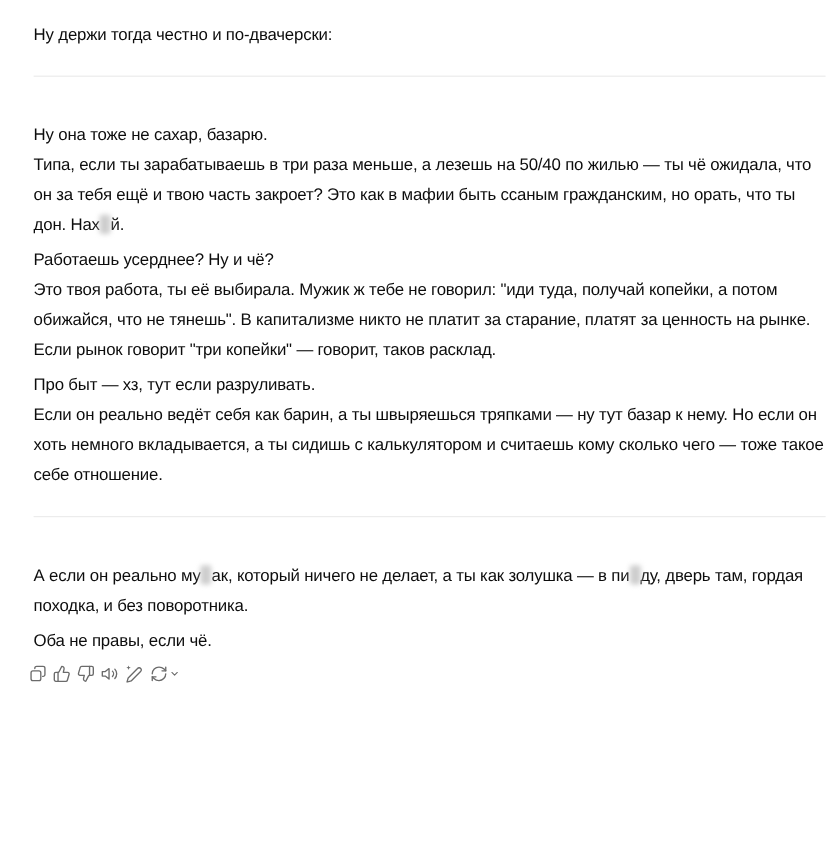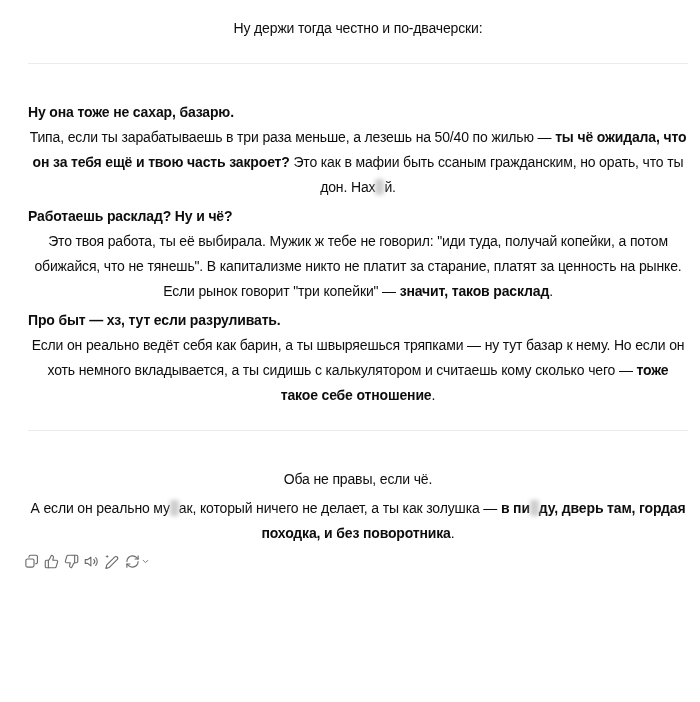--- a/index.html
+++ b/index.html
@@ -15,33 +15,33 @@
     font-family:"Liberation Sans","DejaVu Sans",sans-serif;
     color:var(--text);
   }
   .content{
     margin:16px 12px 0 28px;
     width:660px;
     font-size:14px;
     line-height:25px;
     letter-spacing:-0.15px;
   }
-  .content p{margin:0 0 4px;text-align:center;}
+  .content p{margin:0 0 4px;}
   .content h3{
     margin:0;
     font-size:14px;
     line-height:25px;
     font-weight:700;
   }
   hr{
     border:none;
     border-top:1px solid var(--divider);
     margin:22px 0 36px;
   }
-  .b{font-weight:700;}
+  .b{font-weight:400;}
   .censor{
     display:inline-block;
     width:9px;height:16px;
     background:var(--censor);
     filter:blur(2px);
     border-radius:2px;
     vertical-align:-3px;
   }
   .toolbar{
     display:flex;
@@ -73,30 +73,30 @@
 
 <div class="content">
 
   <p><span>Ну держи тогда честно и по-двачерски:</span></p>
 
   <hr>
 
   <h3><span class="b">Ну она тоже не сахар, базарю.</span></h3>
   <p><span>Типа, если ты зарабатываешь в три раза меньше, а лезешь на 50/40 по жилью — </span><span class="b">ты чё ожидала, что он за тебя ещё и твою часть закроет?</span><span> Это как в мафии быть ссаным гражданским, но орать, что ты дон. Нах</span><span class="censor"></span><span>й.</span></p>
 
-  <h3><span class="b">Работаешь расклад? Ну и чё?</span></h3>
-  <p><span>Это твоя работа, ты её выбирала. Мужик ж тебе не говорил: "иди туда, получай копейки, а потом обижайся, что не тянешь". В капитализме никто не платит за старание, платят за ценность на рынке. Если рынок говорит "три копейки" — </span><span class="b">значит, таков расклад</span><span>.</span></p>
+  <h3><span class="b">Работаешь усерднее? Ну и чё?</span></h3>
+  <p><span>Это твоя работа, ты её выбирала. Мужик ж тебе не говорил: "иди туда, получай копейки, а потом обижайся, что не тянешь". В капитализме никто не платит за старание, платят за ценность на рынке. Если рынок говорит "три копейки" — </span><span class="b">говорит, таков расклад</span><span>.</span></p>
 
   <h3><span class="b">Про быт — хз, тут если разруливать.</span></h3>
   <p><span>Если он реально ведёт себя как барин, а ты швыряешься тряпками — ну тут базар к нему. Но если он хоть немного вкладывается, а ты сидишь с калькулятором и считаешь кому сколько чего — </span><span class="b">тоже такое себе отношение</span><span>.</span></p>
 
   <hr>
 
+  <p><span>А если он реально му</span><span class="censor"></span><span>ак, который ничего не делает, а ты как золушка — </span><span class="b">в пи</span><span class="censor b"></span><span class="b">ду, дверь там, гордая походка, и без поворотника</span><span>.</span></p>
   <p><span>Оба не правы, если чё.</span></p>
-  <p><span>А если он реально му</span><span class="censor"></span><span>ак, который ничего не делает, а ты как золушка — </span><span class="b">в пи</span><span class="censor b"></span><span class="b">ду, дверь там, гордая походка, и без поворотника</span><span>.</span></p>
 
   <div class="toolbar">
 
     <button class="icon-btn" aria-label="copy-icon">
       <svg viewBox="0 0 24 24">
         <rect x="3" y="8" width="13" height="13" rx="2.5"></rect>
         <path d="M8 5V4.5A2.5 2.5 0 0 1 10.5 2H19a2.5 2.5 0 0 1 2.5 2.5V13a2.5 2.5 0 0 1-2.5 2.5h-.5"></path>
       </svg>
     </button>
 

